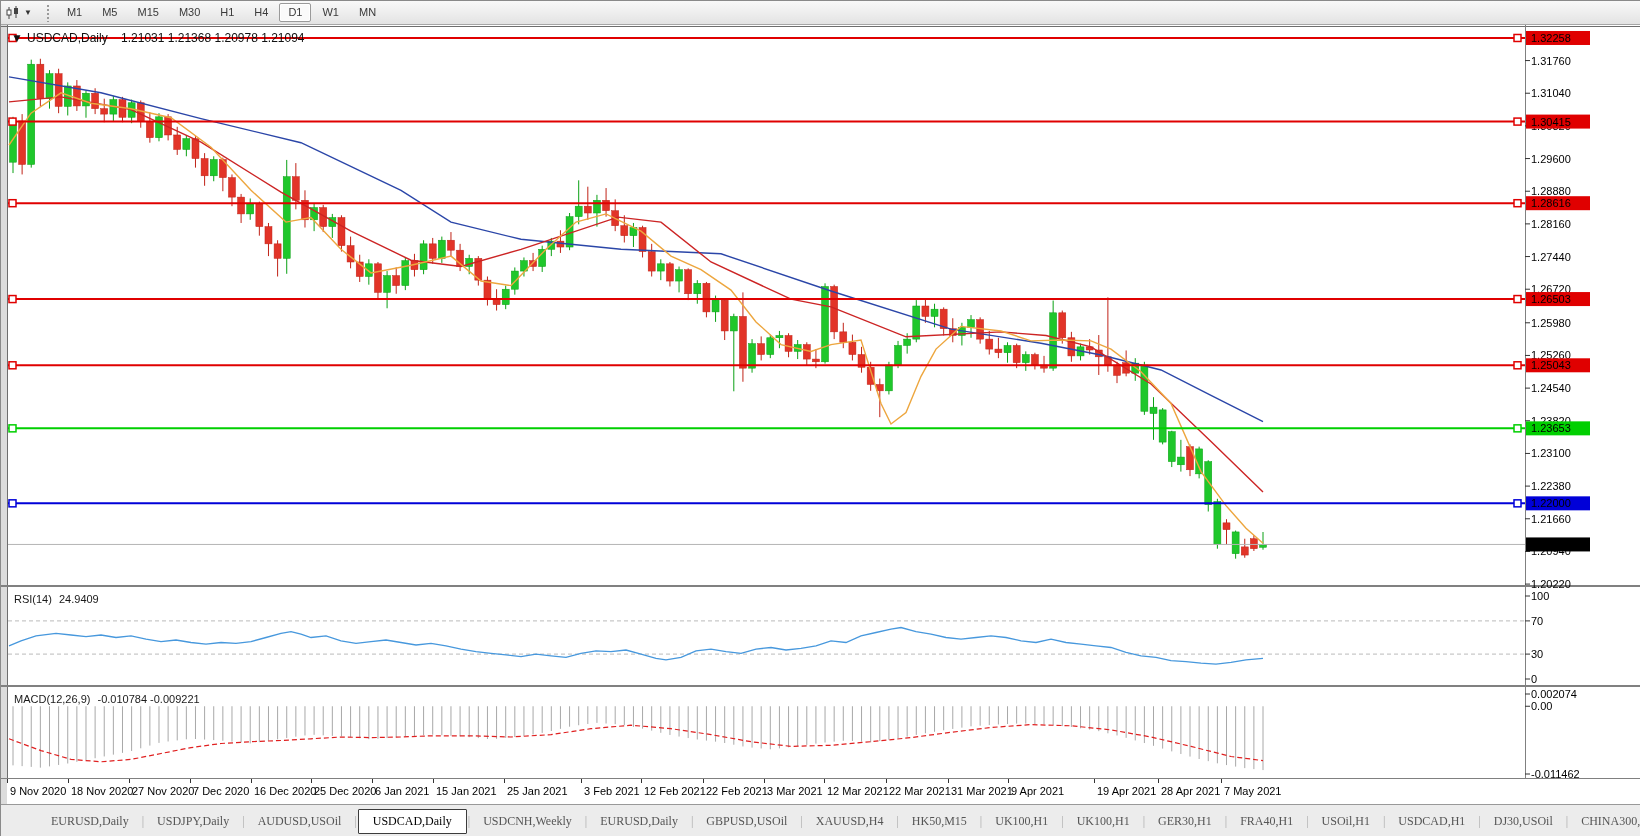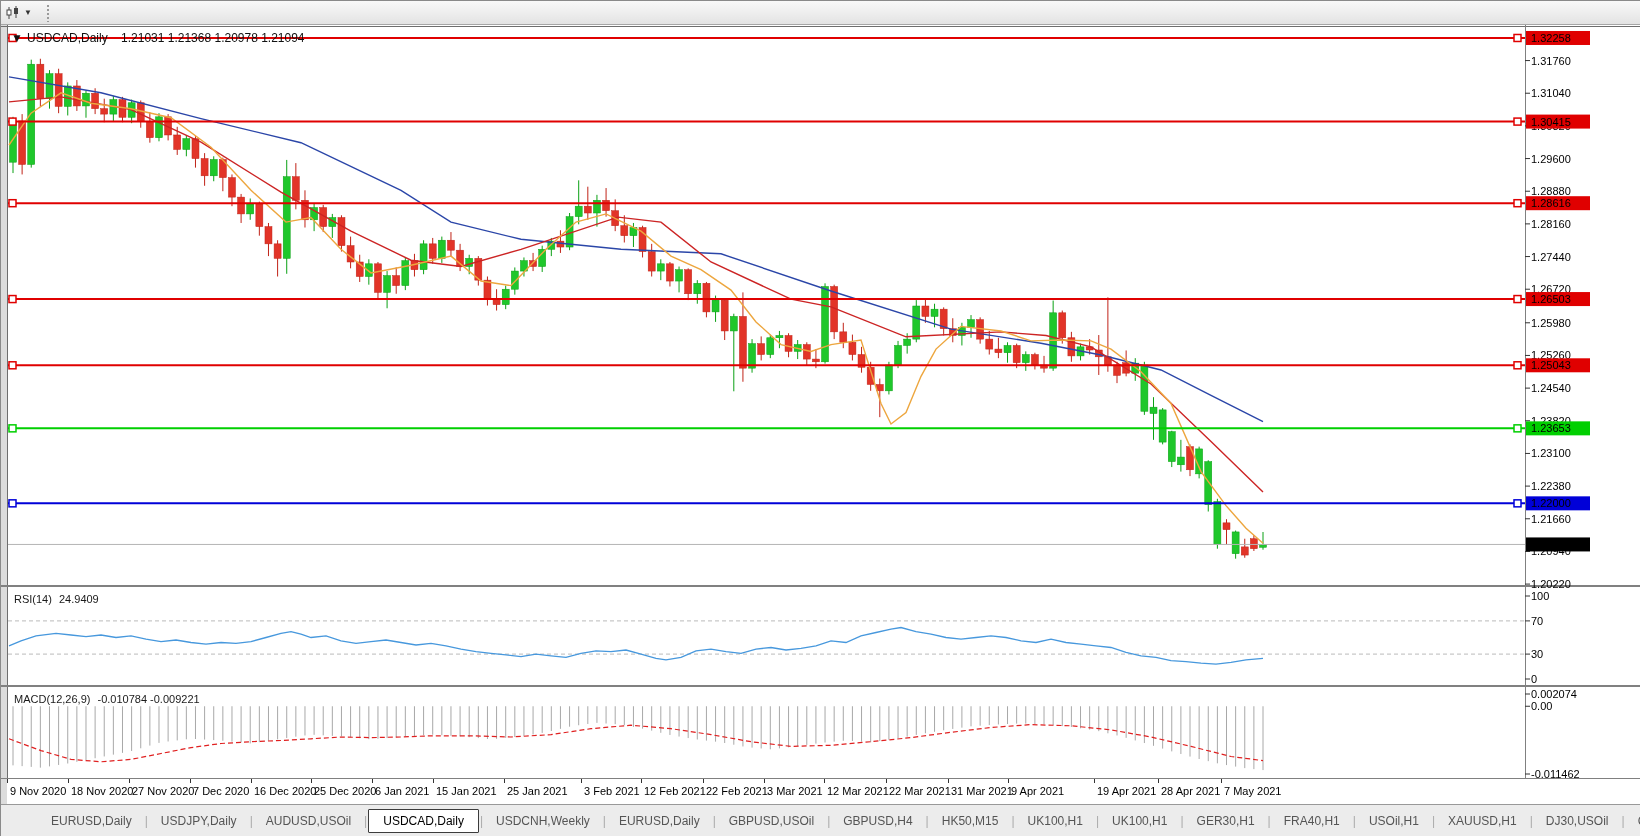--- a/index.html
+++ b/index.html
@@ -24,41 +24,52 @@
   #chart-svg { position:absolute; left:0; top:24px; }
   text { font-family:"Liberation Sans", sans-serif; }
   .axis-txt { font-size:11px; fill:#000; }
   .date-txt { font-size:11px; fill:#000; }
   .pane-label { font-size:11px; fill:#1a1a1a; }
   .title-txt { font-size:12px; fill:#111; }
 
   
   #tabbar { position:absolute; left:0; top:803px; width:1640px; height:33px;
             background:#ececec; border-top:1px solid #999;
-            display:flex; align-items:center; padding-left:38px; }
+            display:flex; align-items:center; padding-left:38px;font-family:Liberation Serif, serif; }
   .tab { font-size:12px; color:#555; padding:4px 12px; white-space:nowrap; cursor:default; }
   .tab.active { background:#fff; color:#000; border:1px solid #3c3c3c; border-radius:1px; padding:4px 14px; }
   .tab-sep { color:#aaa; font-size:12px; padding:0 1px; }
 </style>
 </head>
 <body>
 
 <div id="app">
 
   <div id="toolbar">
     <div class="tb-iconbox">
       <svg width="16" height="14" viewBox="0 0 16 14">
         <line x1="4" y1="1" x2="4" y2="13" stroke="#444" stroke-width="1"></line>
         <rect x="2" y="4" width="4" height="5" fill="#fff" stroke="#444"></rect>
         <line x1="11" y1="0" x2="11" y2="12" stroke="#444" stroke-width="1"></line>
         <rect x="9" y="2" width="4" height="6" fill="#444"></rect>
       </svg>
       <span class="tb-caret">▼</span>
     </div>
     <div class="tb-grip"></div>
+    <div id="tf-buttons" style="display: flex;">
+        <div class="tf-btn">M1</div>
+        <div class="tf-btn">M5</div>
+        <div class="tf-btn">M15</div>
+        <div class="tf-btn">M30</div>
+        <div class="tf-btn">H1</div>
+        <div class="tf-btn">H4</div>
+        <div class="tf-btn active">D1</div>
+        <div class="tf-btn">W1</div>
+        <div class="tf-btn">MN</div>
+      </div>
   </div>
 
   <svg id="chart-svg" width="1640" height="779">
     <g id="layer-dyn">
         <rect x="0" y="0" width="1640" height="779" fill="#ffffff"></rect>
         <rect x="0" y="0" width="6" height="779" fill="#dcdcdc"></rect>
         <line x1="6.5" y1="0" x2="6.5" y2="754" stroke="#6e6e6e"></line>
         <line x1="0" y1="1.5" x2="1640" y2="1.5" stroke="#6e6e6e"></line>
         <line x1="0" y1="560.5" x2="1640" y2="560.5" stroke="#808080"></line>
         <line x1="0" y1="561.5" x2="1640" y2="561.5" stroke="#808080"></line>
@@ -644,35 +655,35 @@
         <div class="tab">AUDUSD,USOil</div>
         <span class="tab-sep">|</span>
         <div class="tab active">USDCAD,Daily</div>
         <span class="tab-sep">|</span>
         <div class="tab">USDCNH,Weekly</div>
         <span class="tab-sep">|</span>
         <div class="tab">EURUSD,Daily</div>
         <span class="tab-sep">|</span>
         <div class="tab">GBPUSD,USOil</div>
         <span class="tab-sep">|</span>
-        <div class="tab">GBPUSD,H4</div>
+        <div class="tab">XAUUSD,H4</div>
         <span class="tab-sep">|</span>
         <div class="tab">HK50,M15</div>
         <span class="tab-sep">|</span>
         <div class="tab">UK100,H1</div>
         <span class="tab-sep">|</span>
         <div class="tab">UK100,H1</div>
         <span class="tab-sep">|</span>
         <div class="tab">GER30,H1</div>
         <span class="tab-sep">|</span>
         <div class="tab">FRA40,H1</div>
         <span class="tab-sep">|</span>
         <div class="tab">USOil,H1</div>
         <span class="tab-sep">|</span>
-        <div class="tab">XAUUSD,H1</div>
+        <div class="tab">USDCAD,H1</div>
         <span class="tab-sep">|</span>
         <div class="tab">DJ30,USOil</div>
         <span class="tab-sep">|</span>
         <div class="tab">CHINA300,H1</div>
       </div>
 
   </div>
 </div>
 
 </body></html>

